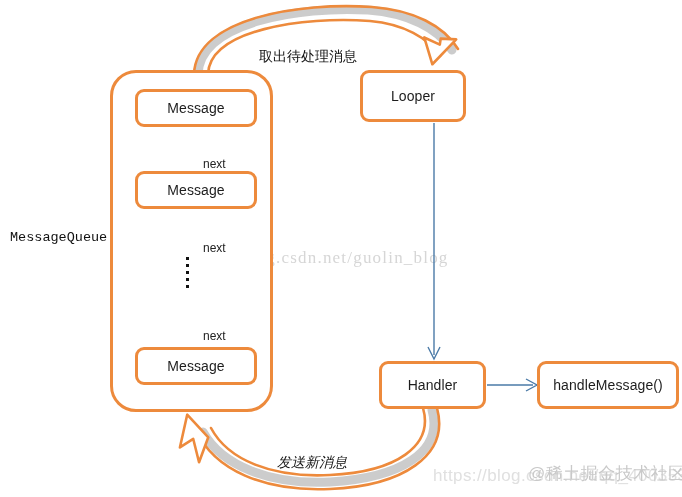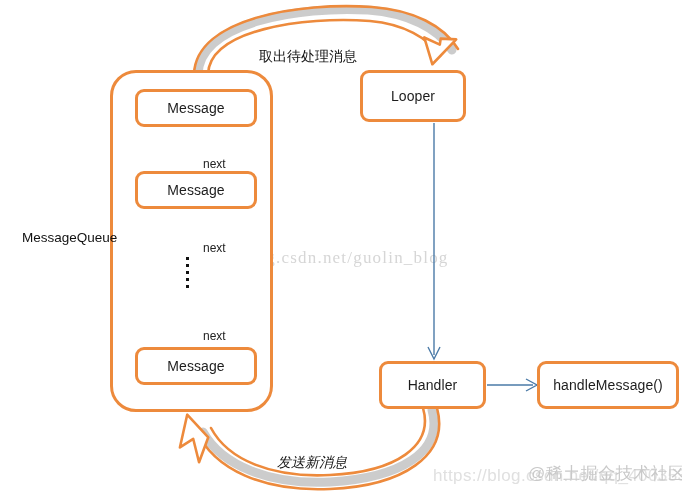--- a/index.html
+++ b/index.html
@@ -165,21 +165,21 @@
     </g>
 
     <g>
       <line x1="487" y1="385" x2="533" y2="385" stroke="#4A7AA7" stroke-width="1.4"></line>
       <path d="M 526 379 L 537 385 L 526 391" fill="none" stroke="#4A7AA7" stroke-width="1.4"></path>
     </g>
   </svg>
 
   <div class="node queue" style="left:110px; top:70px; width:163px; height:342px;"></div>
 
-  <div class="label" style="left:22px; top:213px;">MessageQueue</div>
+  <div class="label" style="left:10px; top:213px;font-family:Liberation Mono, monospace;">MessageQueue</div>
 
   <div class="node" style="left:135px; top:89px; width:122px; height:38px;">
     <span>Message</span>
   </div>
 
   <div class="node" style="left:135px; top:171px; width:122px; height:38px;">
     <span>Message</span>
   </div>
 
   <div class="node" style="left:135px; top:347px; width:122px; height:38px;">

